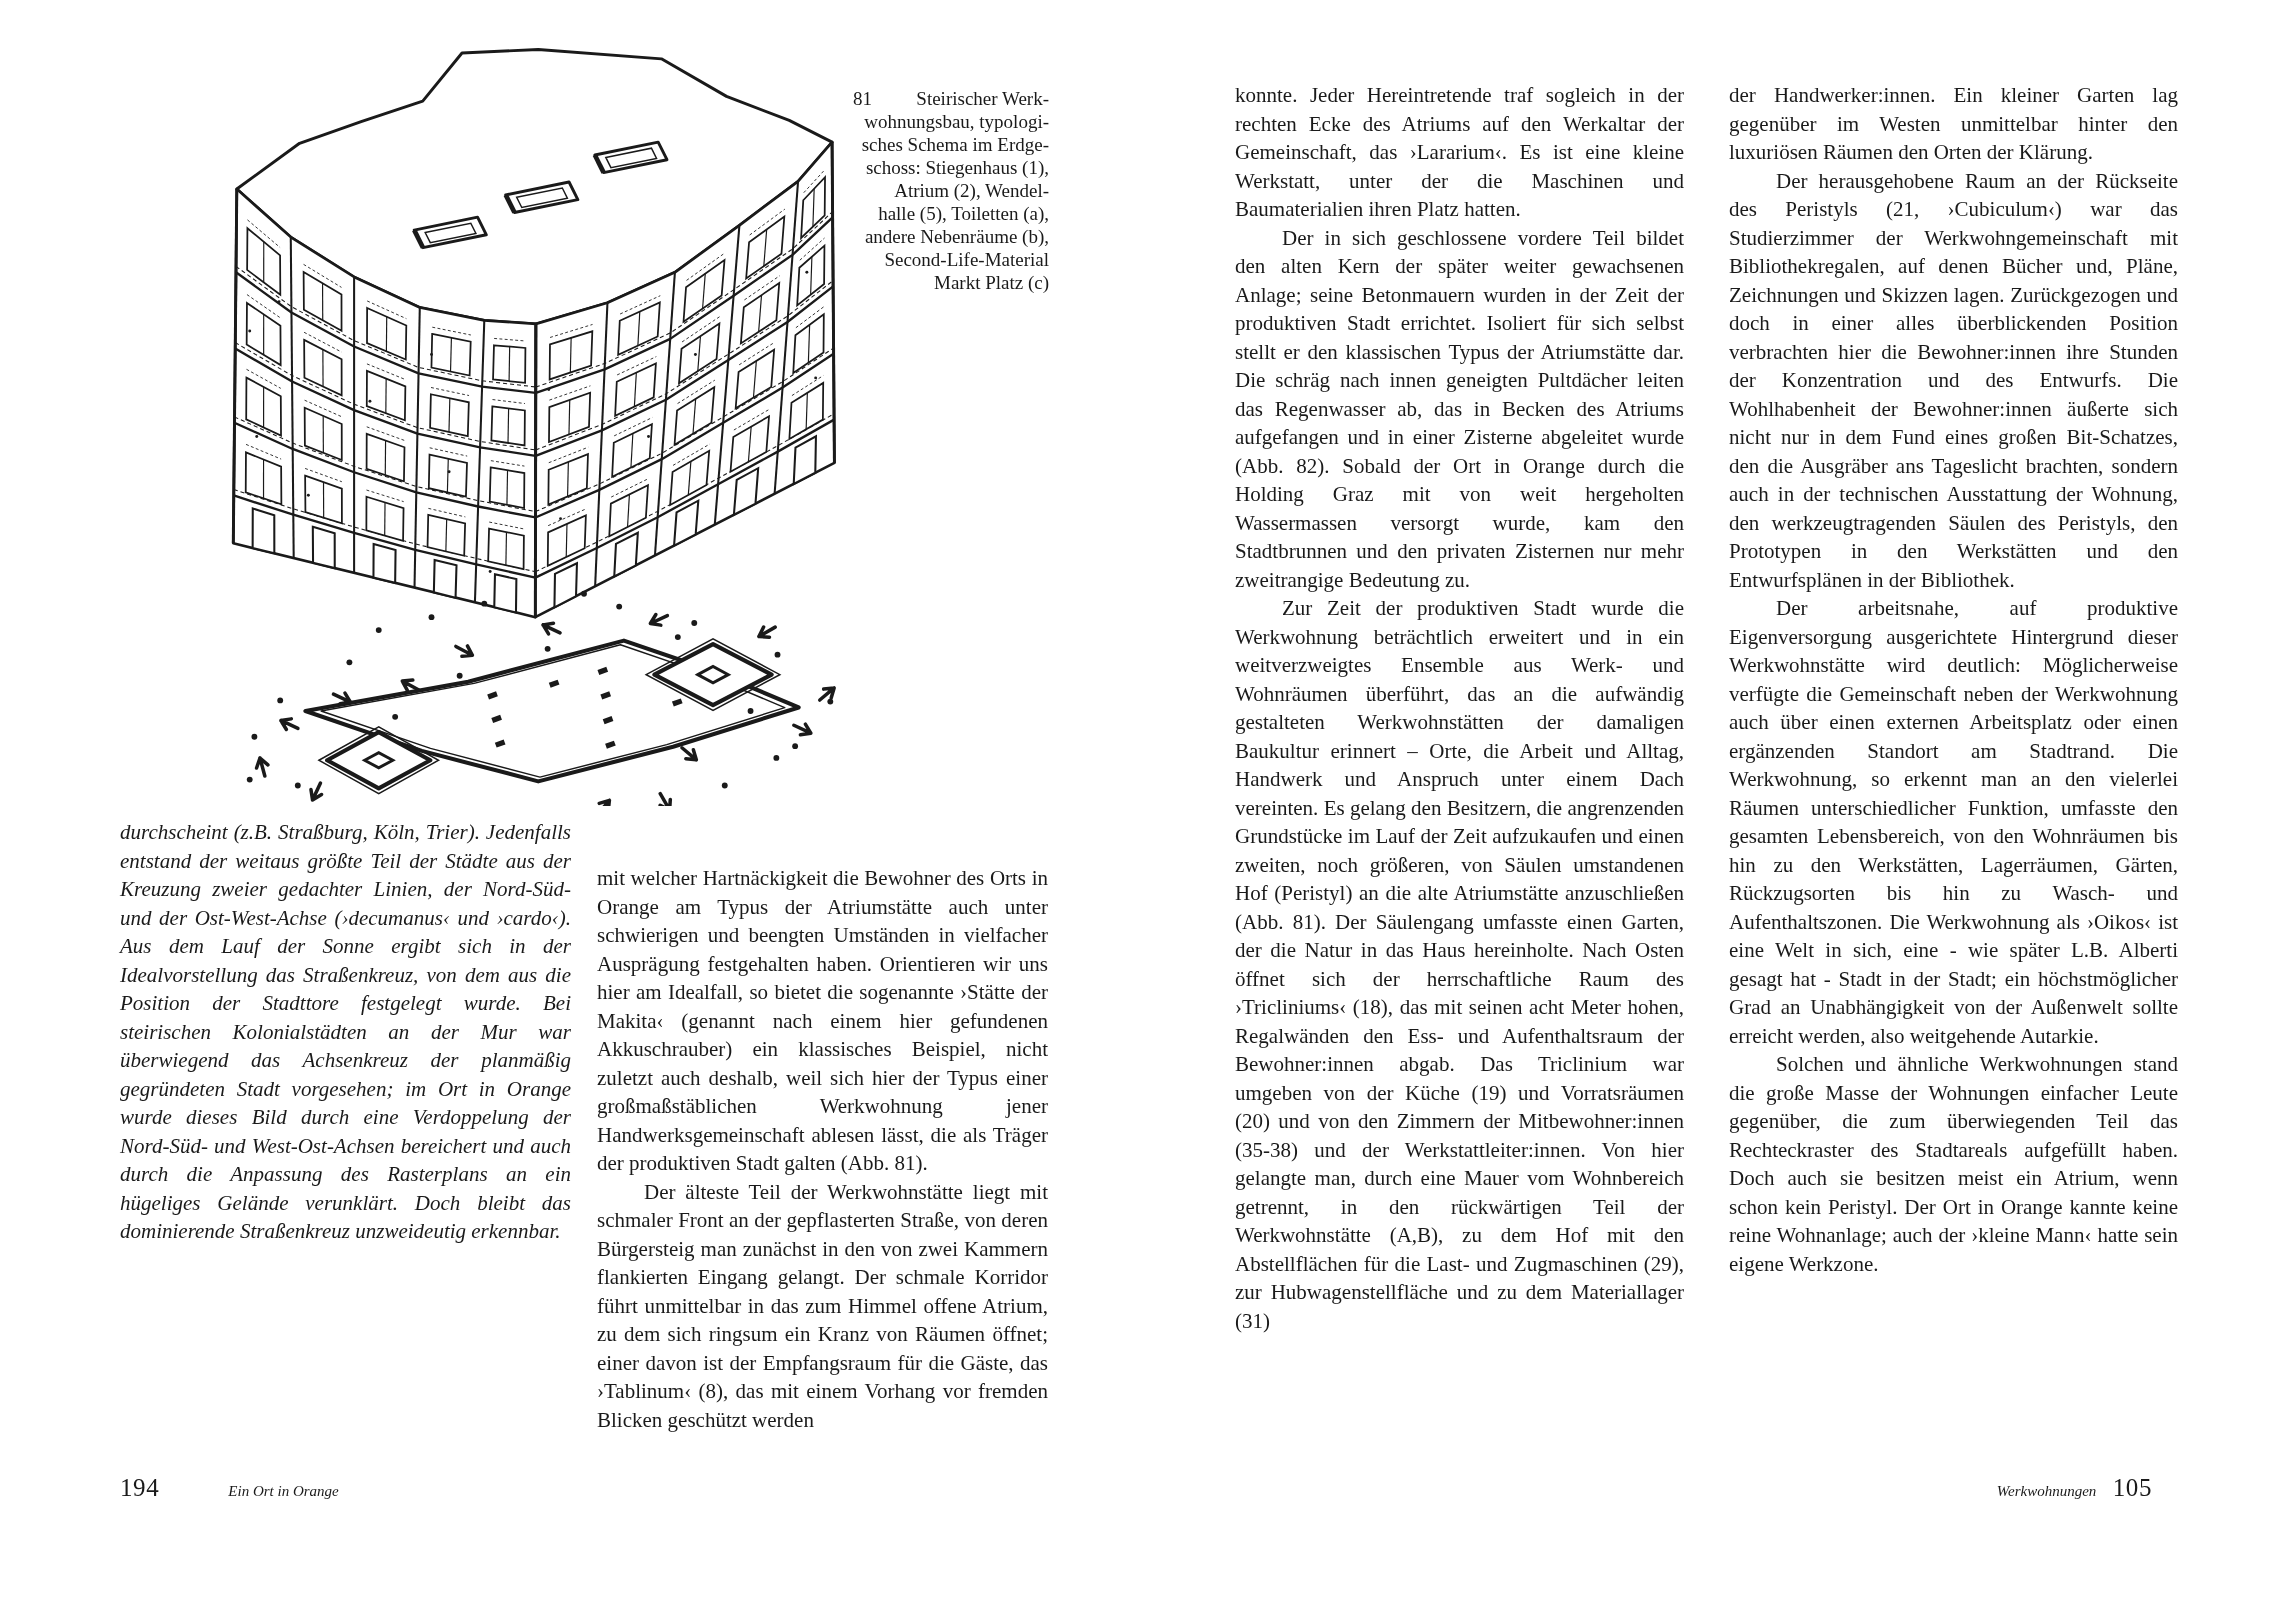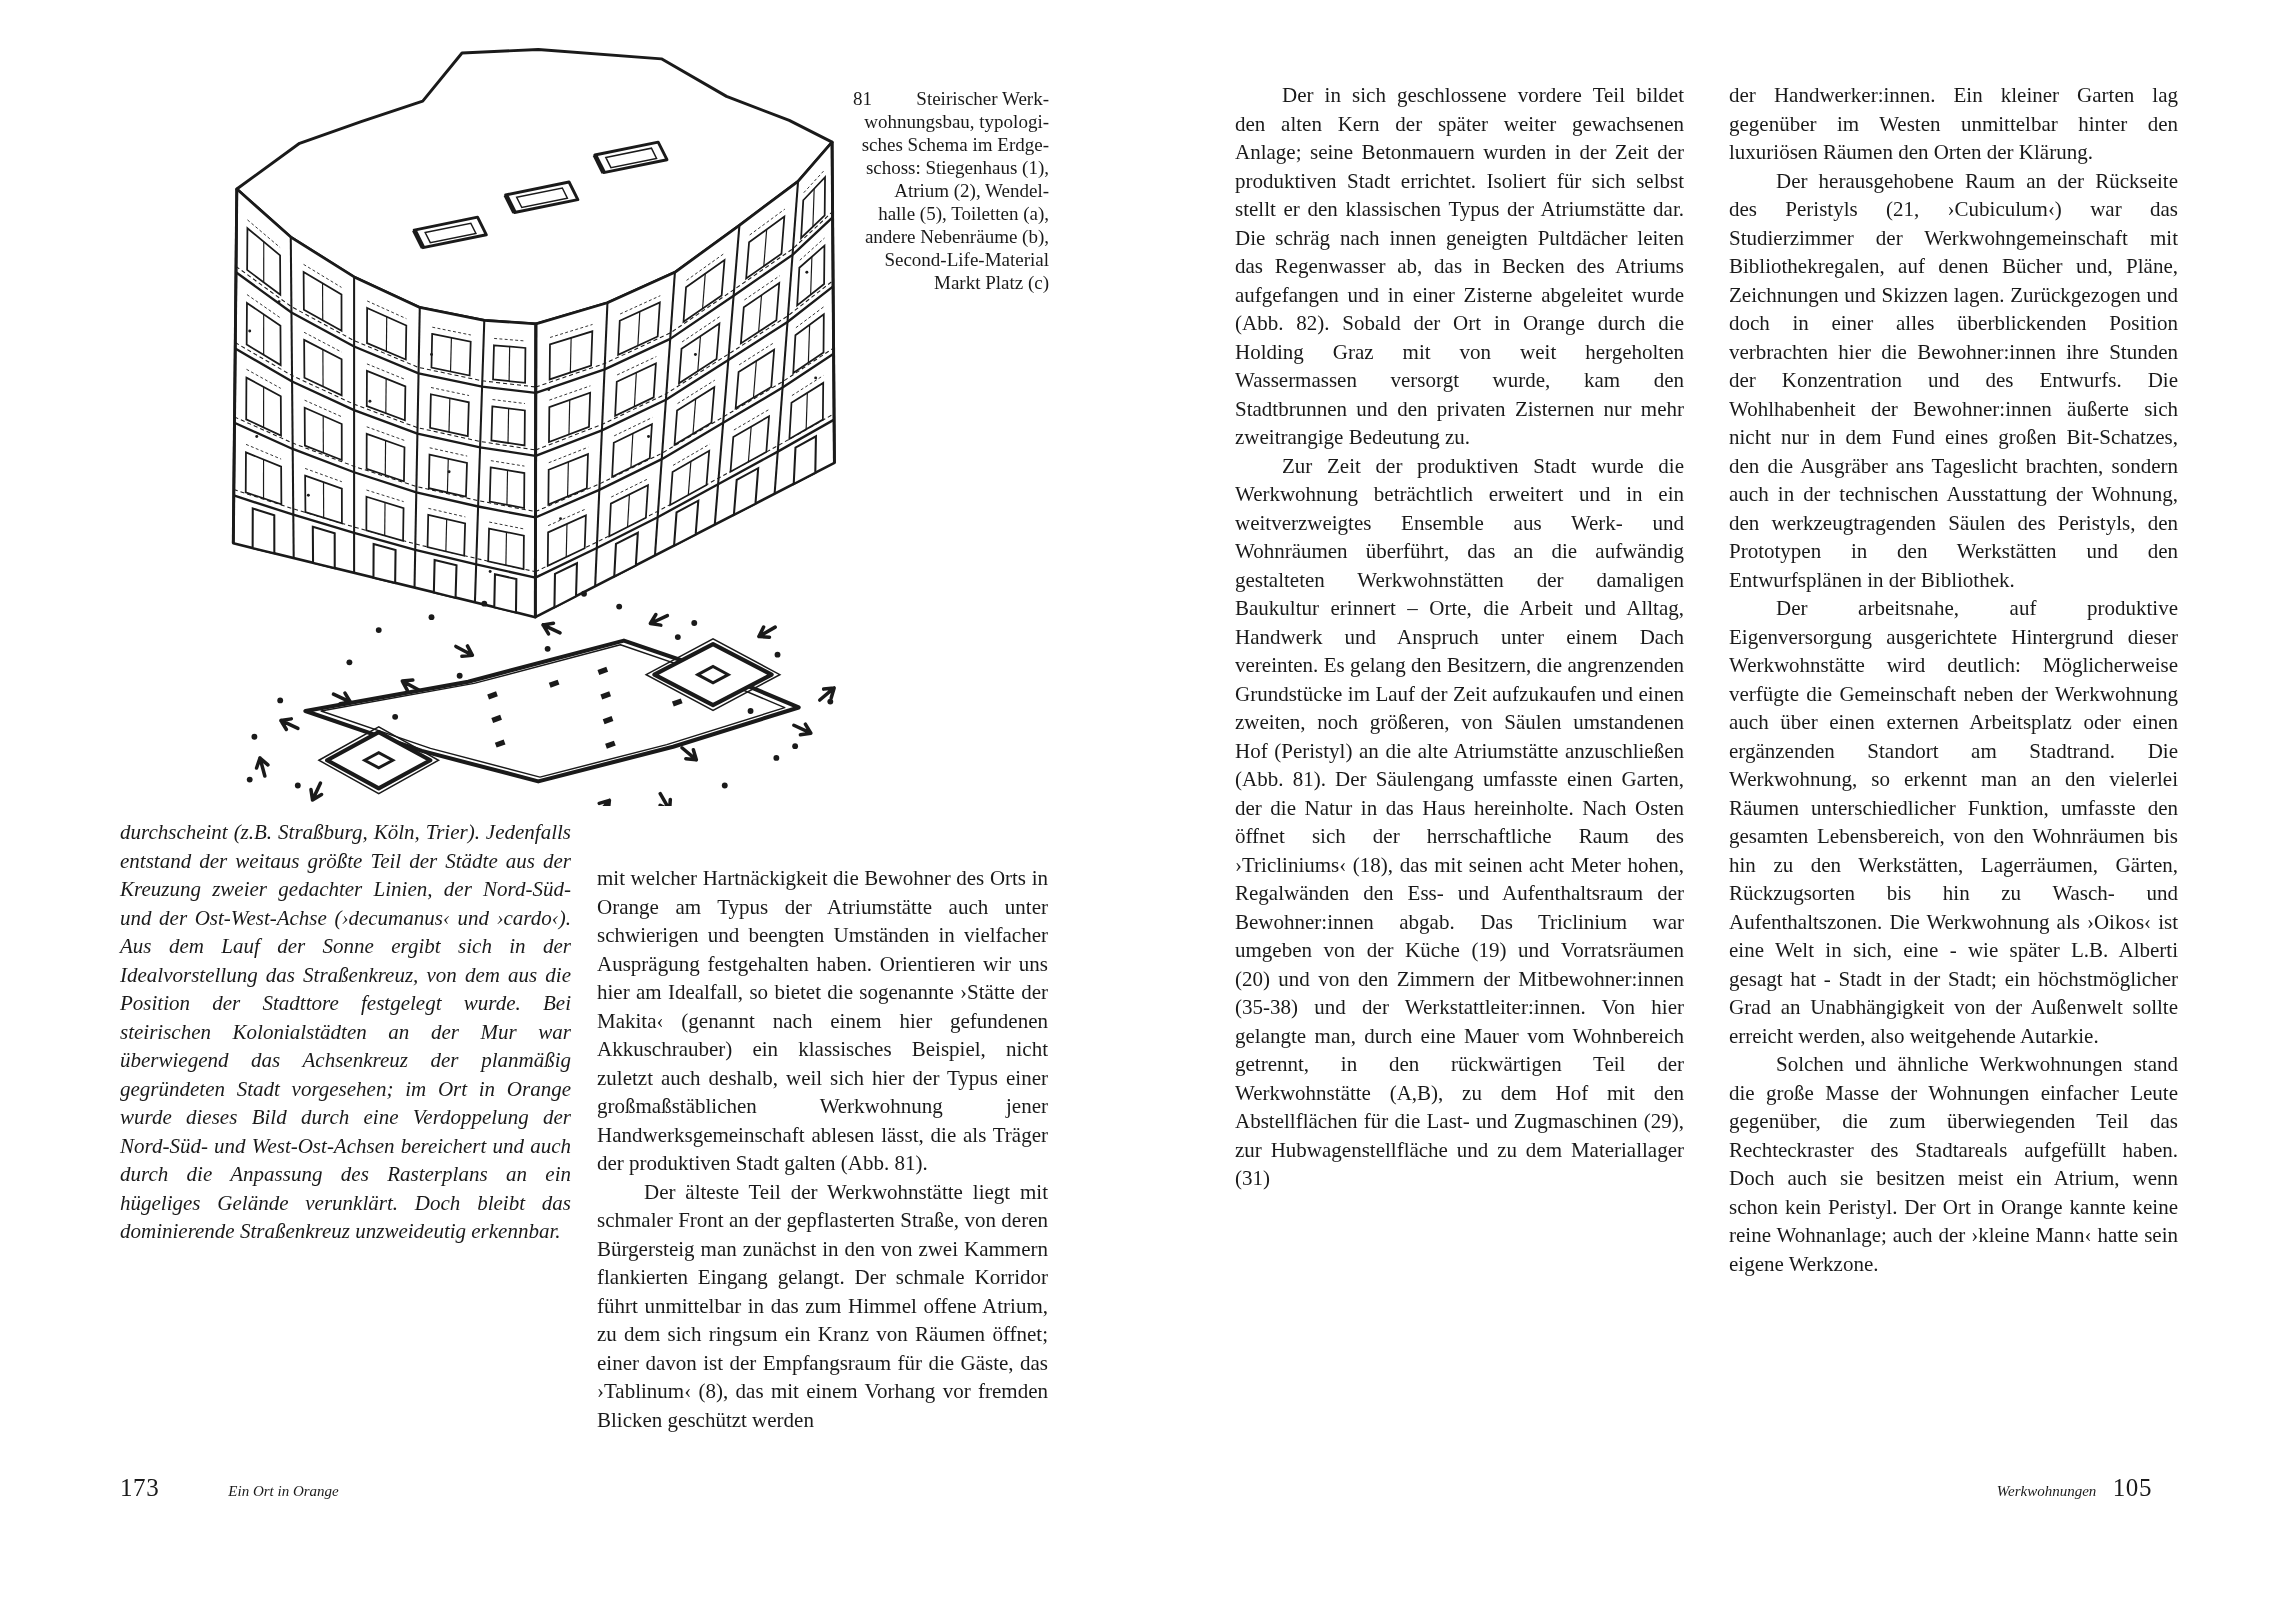--- a/index.html
+++ b/index.html
@@ -338,29 +338,30 @@
   <div id="col-l1" class="col">
     <p>durchscheint (z.B. Straßburg, Köln, Trier). Jedenfalls entstand der weitaus größte Teil der Städte aus der Kreuzung zweier gedachter Linien, der Nord-Süd- und der Ost-West-Achse (›decumanus‹ und ›cardo‹). Aus dem Lauf der Sonne ergibt sich in der Idealvorstellung das Straßenkreuz, von dem aus die Position der Stadttore festgelegt wurde. Bei steirischen Kolonialstädten an der Mur war überwiegend das Achsenkreuz der planmäßig gegründeten Stadt vorgesehen; im Ort in Orange wurde dieses Bild durch eine Verdoppelung der Nord-Süd- und West-Ost-Achsen bereichert und auch durch die Anpassung des Rasterplans an ein hügeliges Gelände verunklärt. Doch bleibt das dominierende Straßenkreuz unzweideutig erkennbar.</p>
   </div>
 
   <div id="col-l2" class="col">
     <p>mit welcher Hartnäckigkeit die Bewohner des Orts in Orange am Typus der Atriumstätte auch unter schwierigen und beengten Umständen in vielfacher Ausprägung festgehalten haben. Orientieren wir uns hier am Idealfall, so bietet die sogenannte ›Stätte der Makita‹ (genannt nach einem hier gefundenen Akkuschrauber) ein klassisches Beispiel, nicht zuletzt auch deshalb, weil sich hier der Typus einer großmaßstäblichen Werkwohnung jener Handwerksgemeinschaft ablesen lässt, die als Träger der produktiven Stadt galten (Abb. 81).</p>
     <p class="ind">Der älteste Teil der Werkwohnstätte liegt mit schmaler Front an der gepflasterten Straße, von deren Bürgersteig man zunächst in den von zwei Kammern flankierten Eingang gelangt. Der schmale Korridor führt unmittelbar in das zum Himmel offene Atrium, zu dem sich ringsum ein Kranz von Räumen öffnet; einer davon ist der Empfangsraum für die Gäste, das ›Tablinum‹ (8), das mit einem Vorhang vor fremden Blicken geschützt werden</p>
   </div>
 
   <div id="footer-left" class="footer">
-    <span class="pagenum">173</span>
+    <span class="pagenum">194</span>
     <span class="running">Ein Ort in Orange</span>
   </div>
 
 </div>
 
 <div>
 
   <div id="col-r1" class="col">
+    <p>konnte. Jeder Hereintretende traf sogleich in der rechten Ecke des Atriums auf den Werkaltar der Gemeinschaft, das ›Lararium‹. Es ist eine kleine Werkstatt, unter der die Maschinen und Baumaterialien ihren Platz hatten.</p>
     <p class="ind">Der in sich geschlossene vordere Teil bildet den alten Kern der später weiter gewachsenen Anlage; seine Betonmauern wurden in der Zeit der produktiven Stadt errichtet. Isoliert für sich selbst stellt er den klassischen Typus der Atriumstätte dar. Die schräg nach innen geneigten Pultdächer leiten das Regenwasser ab, das in Becken des Atriums aufgefangen und in einer Zisterne abgeleitet wurde (Abb. 82). Sobald der Ort in Orange durch die Holding Graz mit von weit hergeholten Wassermassen versorgt wurde, kam den Stadtbrunnen und den privaten Zisternen nur mehr zweitrangige Bedeutung zu.</p>
     <p class="ind">Zur Zeit der produktiven Stadt wurde die Werkwohnung beträchtlich erweitert und in ein weitverzweigtes Ensemble aus Werk- und Wohnräumen überführt, das an die aufwändig gestalteten Werkwohnstätten der damaligen Baukultur erinnert – Orte, die Arbeit und Alltag, Handwerk und Anspruch unter einem Dach vereinten. Es gelang den Besitzern, die angrenzenden Grundstücke im Lauf der Zeit aufzukaufen und einen zweiten, noch größeren, von Säulen umstandenen Hof (Peristyl) an die alte Atriumstätte anzuschließen (Abb. 81). Der Säulengang umfasste einen Garten, der die Natur in das Haus hereinholte. Nach Osten öffnet sich der herrschaftliche Raum des ›Tricliniums‹ (18), das mit seinen acht Meter hohen, Regalwänden den Ess- und Aufenthaltsraum der Bewohner:innen abgab. Das Triclinium war umgeben von der Küche (19) und Vorratsräumen (20) und von den Zimmern der Mitbewohner:innen (35-38) und der Werkstattleiter:innen. Von hier gelangte man, durch eine Mauer vom Wohnbereich getrennt, in den rückwärtigen Teil der Werkwohnstätte (A,B), zu dem Hof mit den Abstellflächen für die Last- und Zugmaschinen (29), zur Hubwagenstellfläche und zu dem Materiallager (31)</p>
   </div>
 
   <div id="col-r2" class="col">
     <p>der Handwerker:innen. Ein kleiner Garten lag gegenüber im Westen unmittelbar hinter den luxuriösen Räumen den Orten der Klärung.</p>
     <p class="ind">Der herausgehobene Raum an der Rückseite des Peristyls (21, ›Cubiculum‹) war das Studierzimmer der Werkwohngemeinschaft mit Bibliothekregalen, auf denen Bücher und, Pläne, Zeichnungen und Skizzen lagen. Zurückgezogen und doch in einer alles überblickenden Position verbrachten hier die Bewohner:innen ihre Stunden der Konzentration und des Entwurfs. Die Wohlhabenheit der Bewohner:innen äußerte sich nicht nur in dem Fund eines großen Bit-Schatzes, den die Ausgräber ans Tageslicht brachten, sondern auch in der technischen Ausstattung der Wohnung, den werkzeugtragenden Säulen des Peristyls, den Prototypen in den Werkstätten und den Entwurfsplänen in der Bibliothek.</p>
     <p class="ind">Der arbeitsnahe, auf produktive Eigenversorgung ausgerichtete Hintergrund dieser Werkwohnstätte wird deutlich: Möglicherweise verfügte die Gemeinschaft neben der Werkwohnung auch über einen externen Arbeitsplatz oder einen ergänzenden Standort am Stadtrand. Die Werkwohnung, so erkennt man an den vielerlei Räumen unterschiedlicher Funktion, umfasste den gesamten Lebensbereich, von den Wohnräumen bis hin zu den Werkstätten, Lagerräumen, Gärten, Rückzugsorten bis hin zu Wasch- und Aufenthaltszonen. Die Werkwohnung als ›Oikos‹ ist eine Welt in sich, eine - wie später L.B. Alberti gesagt hat - Stadt in der Stadt; ein höchstmöglicher Grad an Unabhängigkeit von der Außenwelt sollte erreicht werden, also weitgehende Autarkie.</p>
     <p class="ind">Solchen und ähnliche Werkwohnungen stand die große Masse der Wohnungen einfacher Leute gegenüber, die zum überwiegenden Teil das Rechteckraster des Stadtareals aufgefüllt haben. Doch auch sie besitzen meist ein Atrium, wenn schon kein Peristyl. Der Ort in Orange kannte keine reine Wohnanlage; auch der ›kleine Mann‹ hatte sein eigene Werkzone.</p>
   </div>

